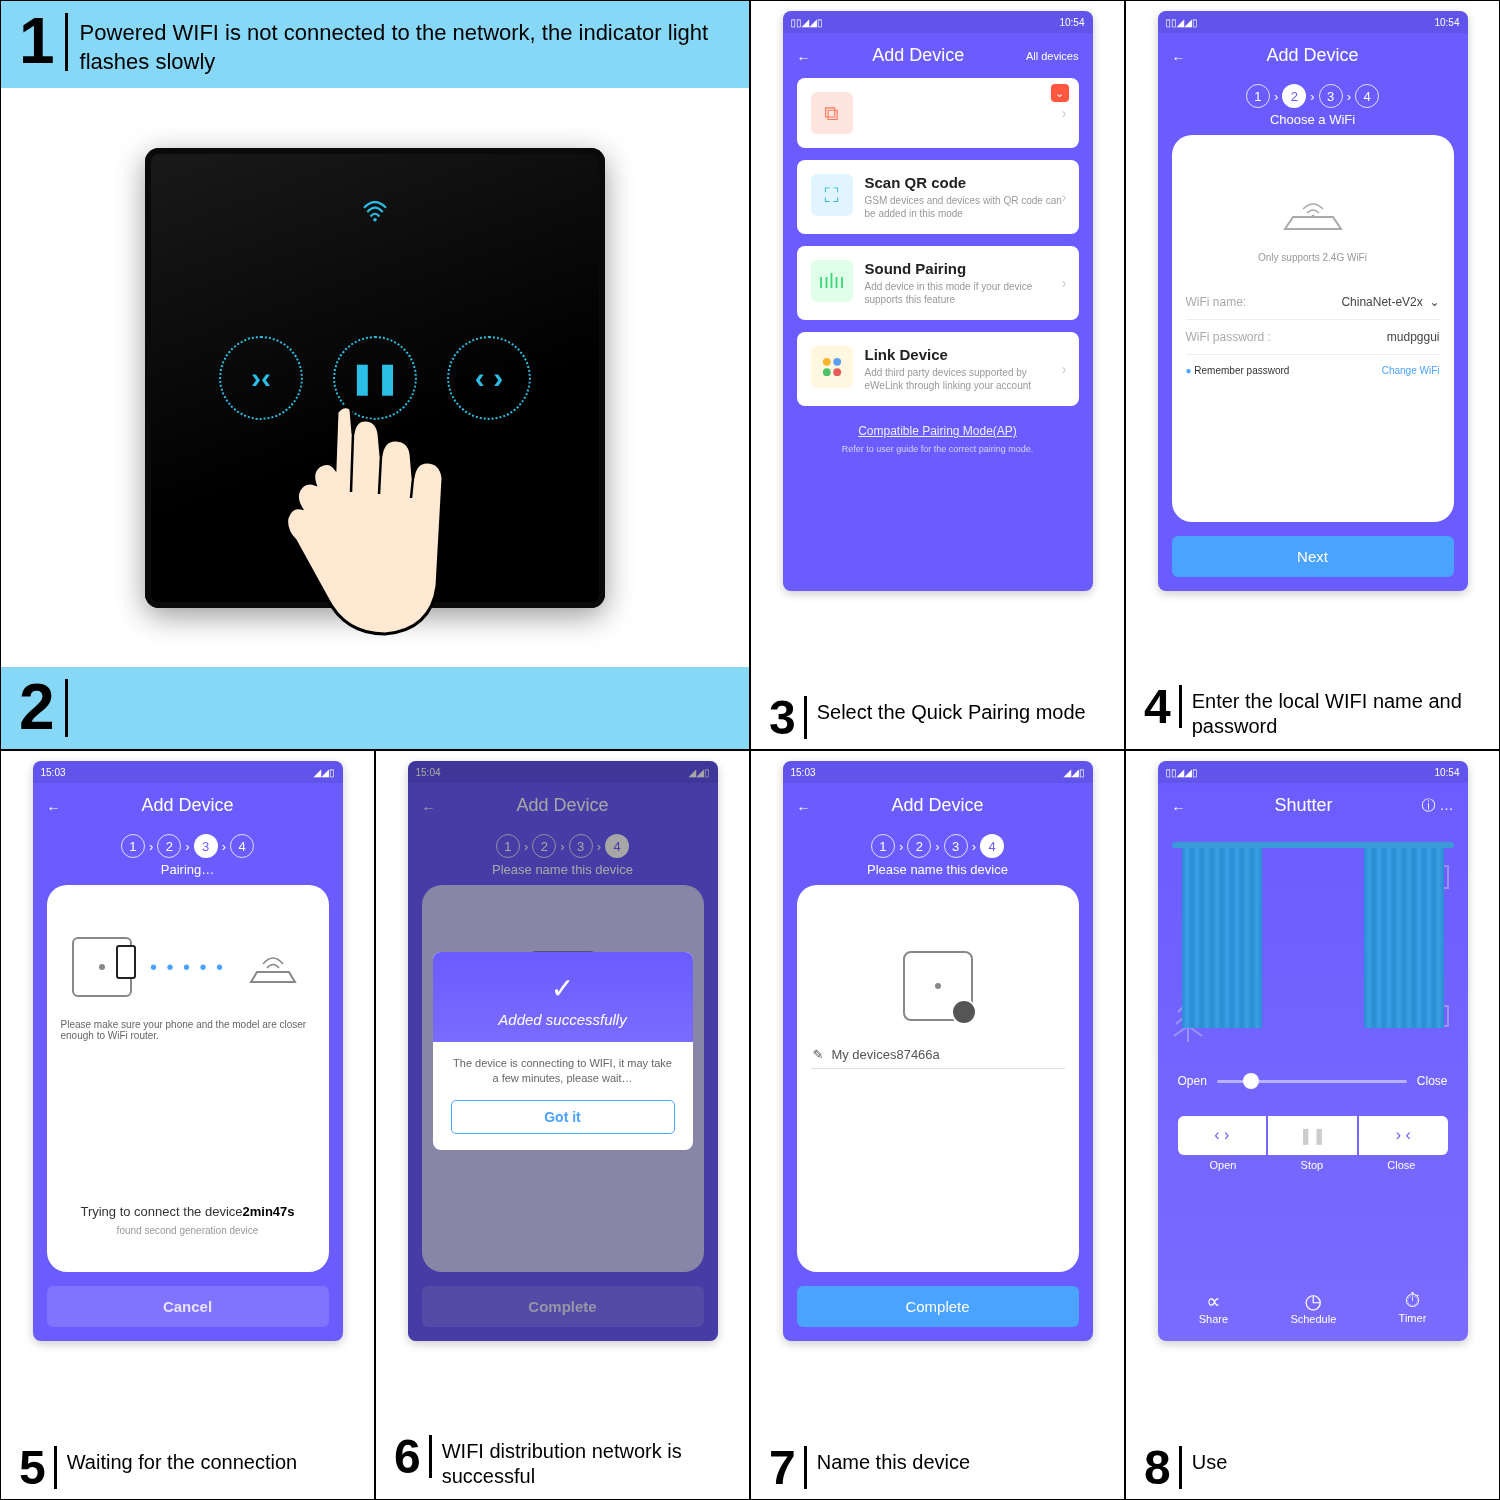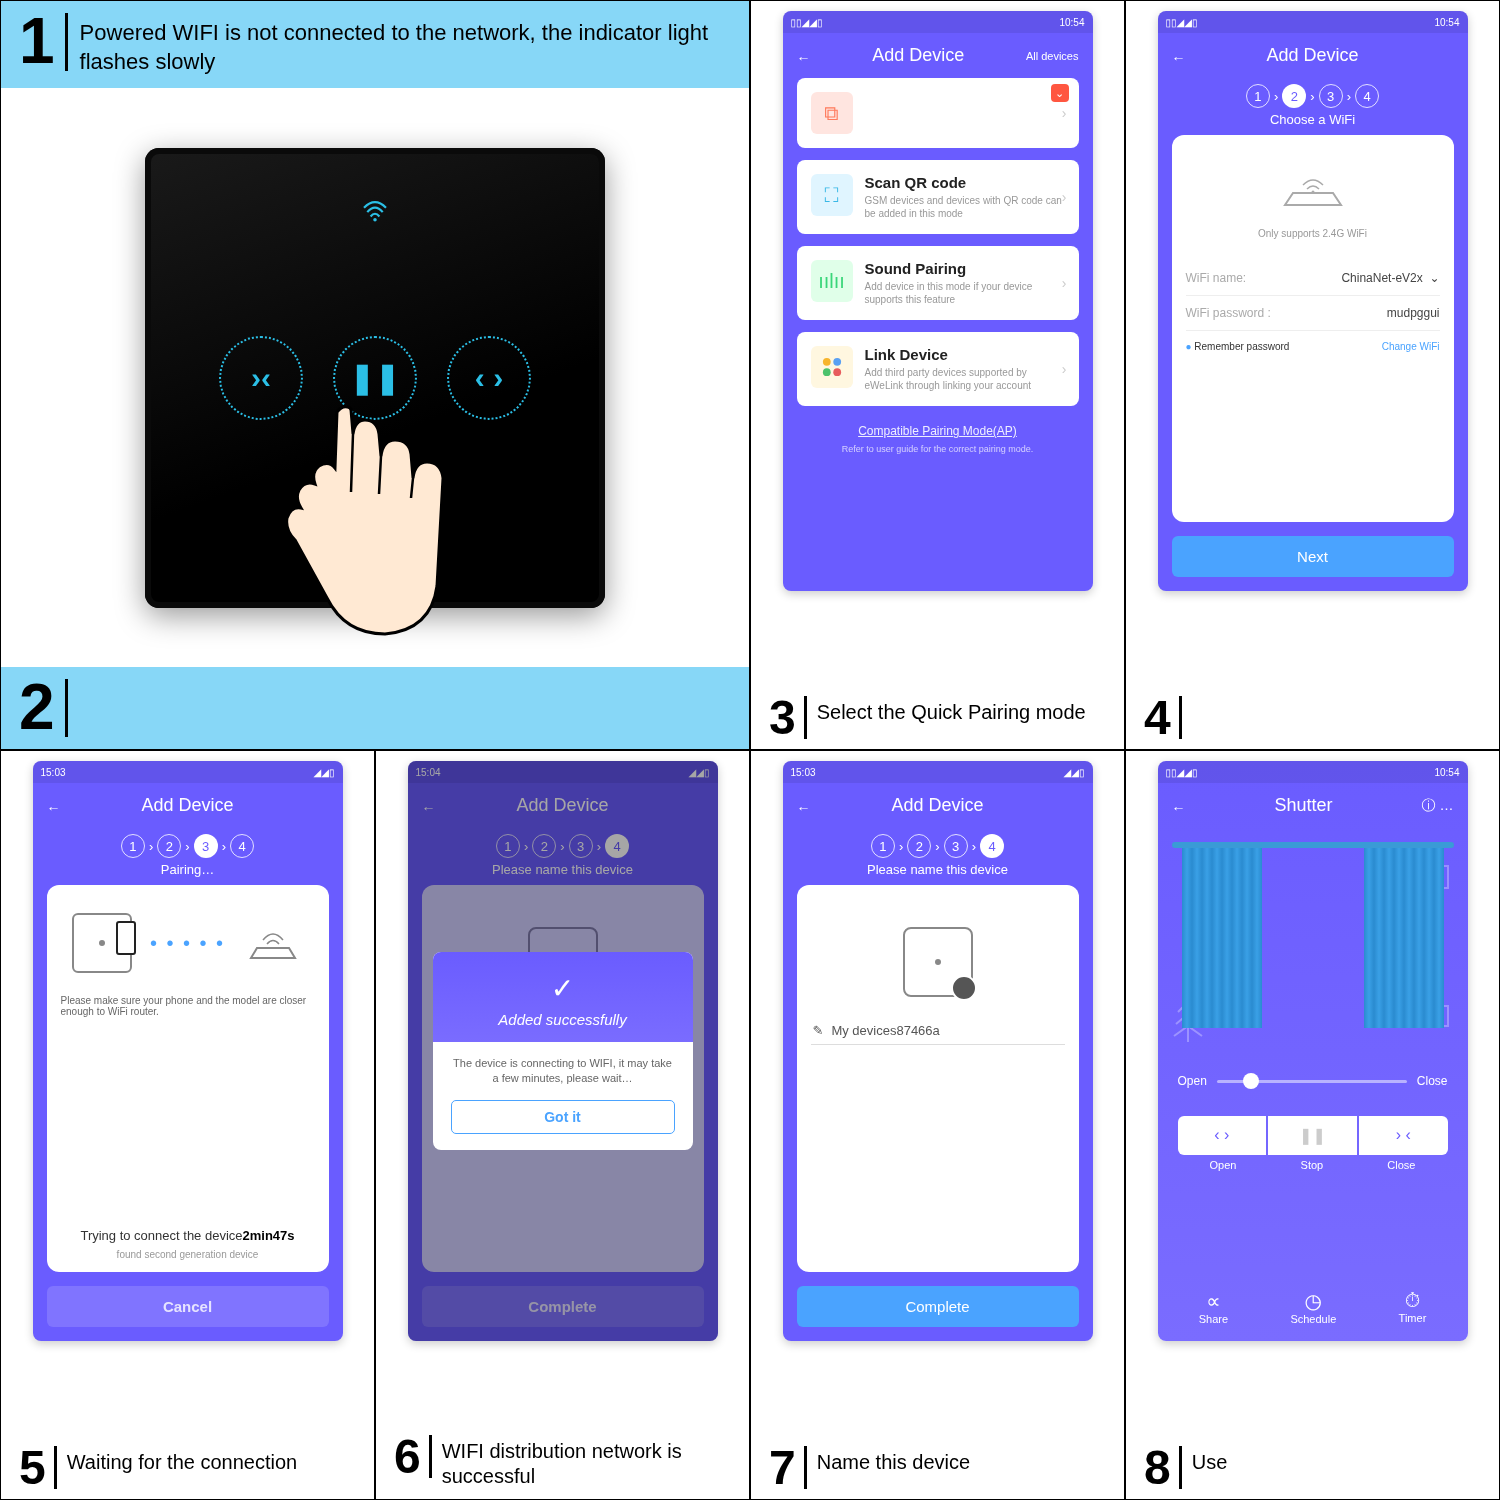--- a/index.html
+++ b/index.html
@@ -30,21 +30,21 @@
   .stepc.active { background: #fff; color: #6a5cff; }
   .subtitle { text-align: center; font-size: 13px; padding: 2px 0 8px; }
   .card-white { background: #fff; border-radius: 8px; margin: 0 14px 12px; padding: 14px; color: #333; position: relative; }
   .card-white .row { display: flex; gap: 12px; align-items: flex-start; }
   .ic-box { width: 42px; height: 42px; border-radius: 6px; display: flex; align-items: center; justify-content: center; font-size: 20px; flex-shrink: 0; }
   .card-title { font-weight: 700; font-size: 15px; color: #222; }
   .card-desc { font-size: 10px; color: #999; margin-top: 3px; line-height: 1.3; }
   .chev { position: absolute; right: 12px; top: 50%; transform: translateY(-50%); color: #ccc; font-size: 14px; }
   .link-u { text-align: center; font-size: 12px; text-decoration: underline; margin: 6px 0; color: #eef; }
   .hint-sm { text-align: center; font-size: 9px; color: rgba(255,255,255,.7); }
-  .ph-body { flex: 1; background: #fff; margin: 0 14px 14px; border-radius: 12px; color: #333; padding: 12px 14px; display: flex; flex-direction: column; position: relative; }
+  .ph-body { flex: 1; background: #fff; margin: 0 14px 14px; border-radius: 20px; color: #333; padding: 36px 14px; display: flex; flex-direction: column; position: relative; }
   .router-ic { text-align: center; margin: 18px 0 8px; color: #888; }
   .wifi-note { text-align: center; font-size: 10px; color: #999; margin-bottom: 22px; }
   .wifi-field { display: flex; justify-content: space-between; font-size: 12px; padding: 10px 0; border-bottom: 1px solid #eee; }
   .wifi-field .lbl { color: #aaa; }
   .wifi-field .val { color: #444; }
   .remember-row { display: flex; justify-content: space-between; font-size: 10px; margin-top: 10px; align-items: center; }
   .ph-bottom-btn { margin: 0 14px 14px; background: #4aa3ff; color: #fff; text-align: center; padding: 12px; border-radius: 6px; font-size: 15px; }
   .ph-bottom-btn.ghost { background: rgba(255,255,255,.15); color: rgba(255,255,255,.8); font-weight: bold; }
   .pair-imgs { display: flex; justify-content: center; gap: 18px; align-items: center; margin: 16px 0 22px; }
   .pair-box { width: 60px; height: 60px; border: 2px solid #888; border-radius: 6px; position: relative; }
@@ -226,20 +226,21 @@
           <div class="remember-row">
             <span><span style="color:#4aa3ff">●</span> <span>Remember password</span></span>
             <span style="color:#4aa3ff">Change WiFi</span>
           </div>
         </div>
         <div class="ph-bottom-btn">Next</div>
       </div>
     </div>
     <div class="caption">
       <div class="step-num-sm">4</div>
+      <div class="step-text-sm">Enter the local WIFI name and password</div>
     </div>
   </div>
 
   <div style="grid-column:1 / span 3; grid-row:2; display:grid; grid-template-columns:repeat(4,1fr); border:0; padding:0;">
 
     <div class="phone-cell" style="border:1px solid #000">
       <div class="phone-wrap">
         <div class="phone">
           <div class="statusbar">
               <span>15:03</span>

